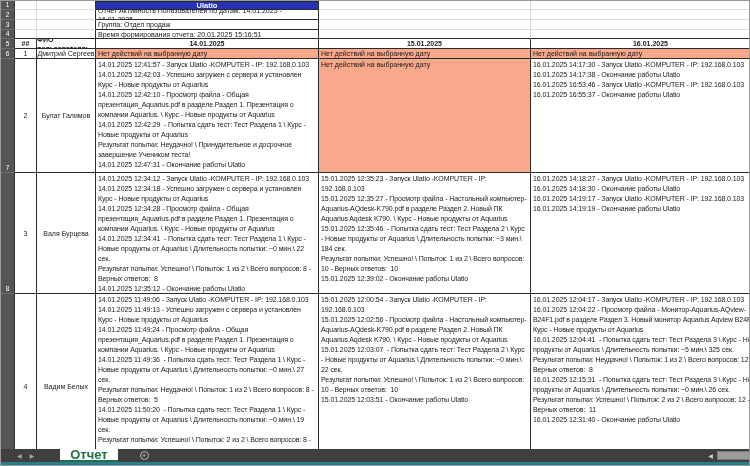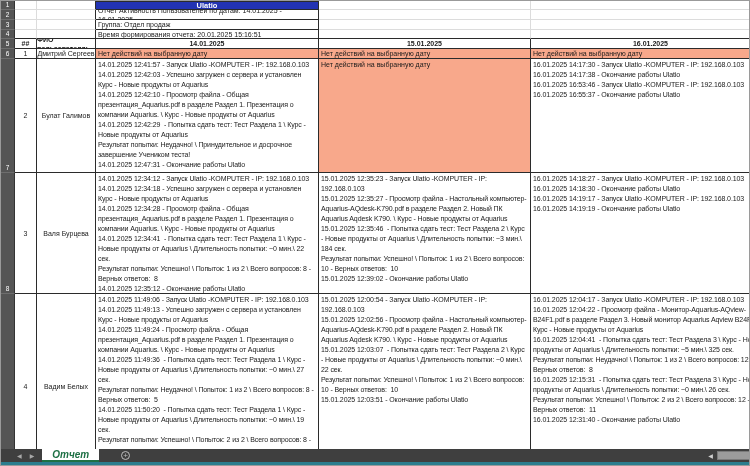--- a/index.html
+++ b/index.html
@@ -25,23 +25,23 @@
   .ctr{justify-content:center;}
   .hd{font-weight:bold;display:flex;align-items:center;justify-content:center;}
   .mid{display:flex;align-items:center;justify-content:center;text-align:center;}
   .logc{padding:1px 2px;}
   .entry{white-space:pre-wrap;line-height:10px;letter-spacing:-0.1px;word-break:break-word;}
   .noact{background:#F8A88B;padding:0 2px;line-height:9px;}
   .noact.tall{padding-top:1px;}
   .tabbar{position:absolute;left:0;top:448px;width:750px;height:13px;background:#3F3F3F;
           display:flex;align-items:stretch;}
   .navarrows{display:flex;align-items:center;gap:8px;padding:0 8px 0 16px;color:#a8a8a8;font-size:6px;}
-  .tab-active{background:#fff;color:#1E7145;font-weight:bold;font-size:10px;
-              display:flex;align-items:center;padding:0 10px;
-              border-bottom:2px solid #1E7145;font-style:italic;}
+  .tab-active{background:#fff;color:#1E7145;font-weight:bold;font-size:13px;
+              display:flex;align-items:center;padding:0 10px;margin-left:18px;
+              border-bottom:2px solid #1E7145;}
   .addbtn{width:9px;height:9px;border:1px solid #bdbdbd;border-radius:50%;color:#bdbdbd;
           font-size:8px;line-height:7px;text-align:center;align-self:center;margin-left:22px;}
   .hscroll{position:absolute;right:0;top:1px;height:11px;width:47px;display:flex;align-items:center;}
   .scrollbtn{width:13px;height:11px;color:#cfcfcf;font-size:6px;display:flex;align-items:center;justify-content:center;}
   .scrolltrack{flex:1;height:9px;background:#9b9b9b;border:1px solid #7a7a7a;}
   .strip{position:absolute;left:0;top:461px;width:750px;height:5px;background:#2B7D8E;}
 </style>
 </head>
 <body>
 

